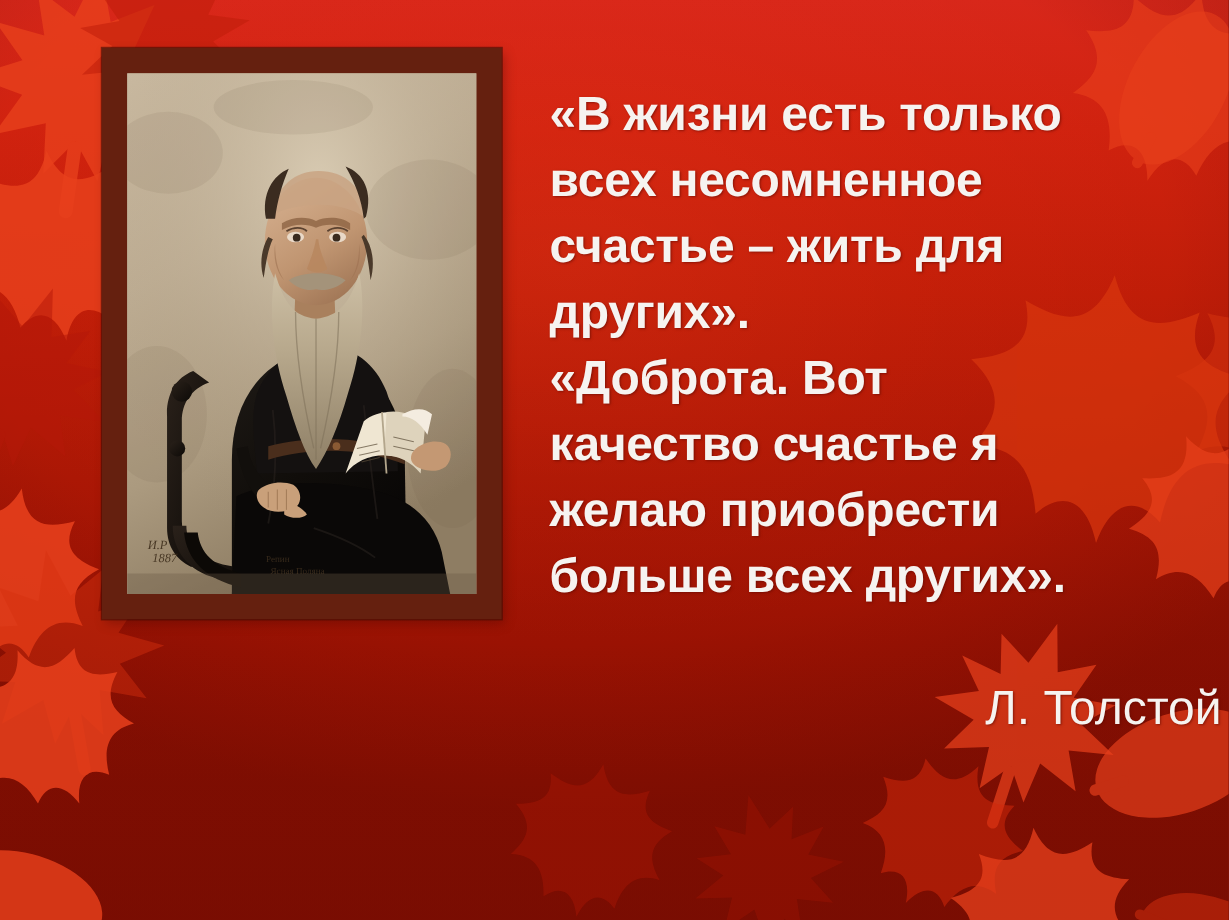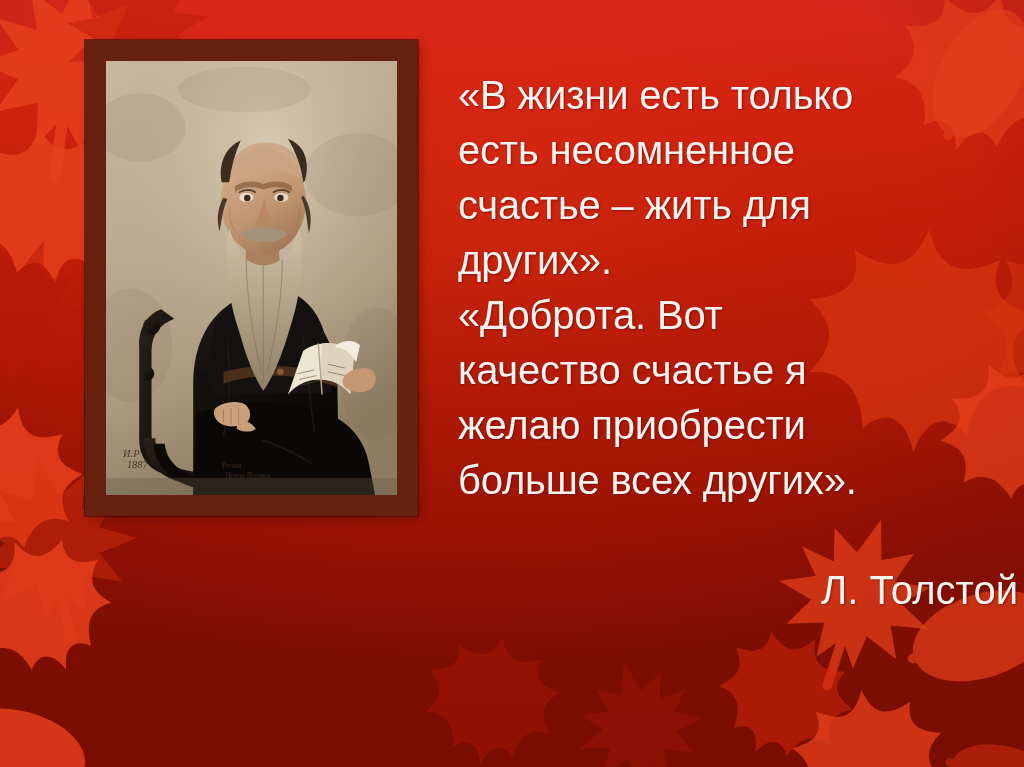--- a/index.html
+++ b/index.html
@@ -71,21 +71,21 @@
   .quote-block {
     position: absolute;
     left: 458px;
     top: 68px;
     width: 560px;
   }
   .quote-line {
     color: #f6f3f0;
     font-size: 40px;
     line-height: 55px;
-    font-weight: 400;
+    font-weight: 700;
     letter-spacing: -0.2px;
     white-space: pre;
     text-shadow: 1px 1px 2px rgba(90,10,0,0.55);
   }
   .spacer-line {
     height: 55px;
   }
   .attrib-line {
     color: #f6f3f0;
     font-size: 40px;
@@ -334,21 +334,21 @@
           <text x="130" y="440">Ясная Поляна</text>
         </g>
 
         <rect y="440" width="315" height="18" fill="#6a5a44" opacity="0.35"></rect>
       </svg>
     </div>
   </div>
 
   <div class="quote-block">
     <div class="quote-line">«В жизни есть только</div>
-    <div class="quote-line">есть несомненное</div>
+    <div class="quote-line">всех несомненное</div>
     <div class="quote-line">счастье – жить для</div>
     <div class="quote-line">других».</div>
     <div class="quote-line">«Доброта. Вот</div>
     <div class="quote-line">качество счастье я</div>
     <div class="quote-line">желаю приобрести</div>
     <div class="quote-line">больше всех других».</div>
     <div class="spacer-line"></div>
     <div class="attrib-line">Л. Толстой</div>
   </div>
 

